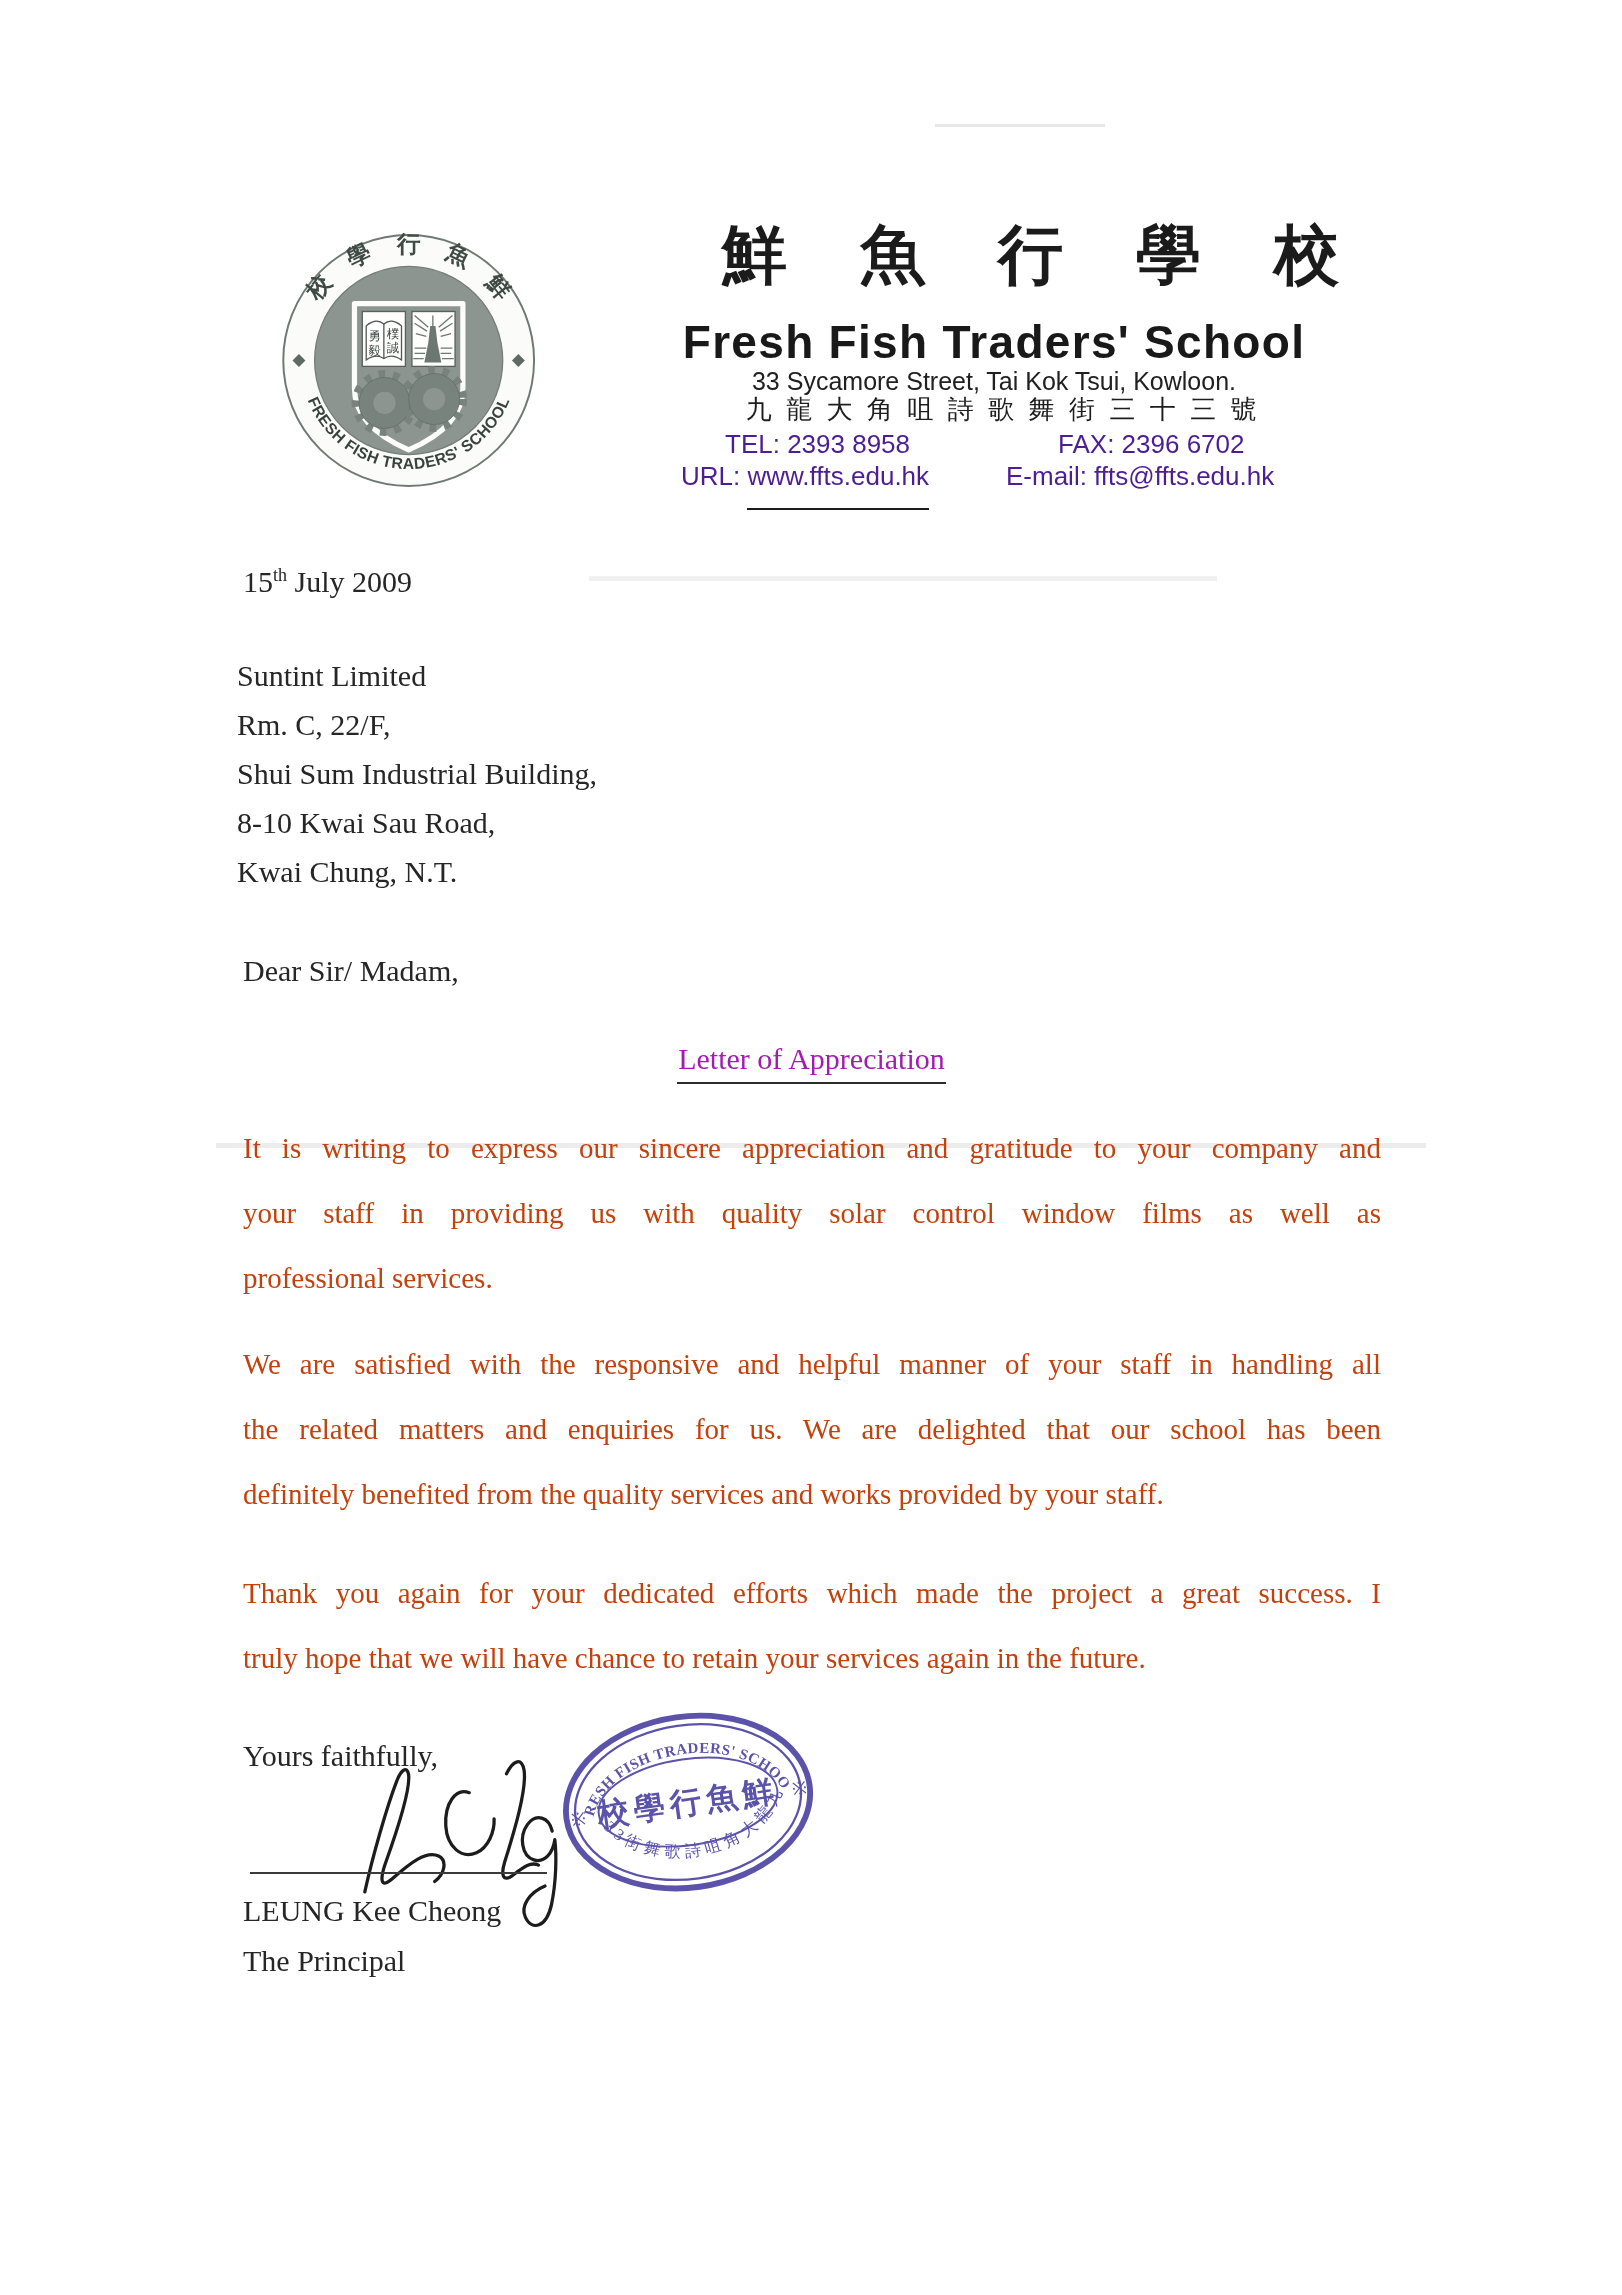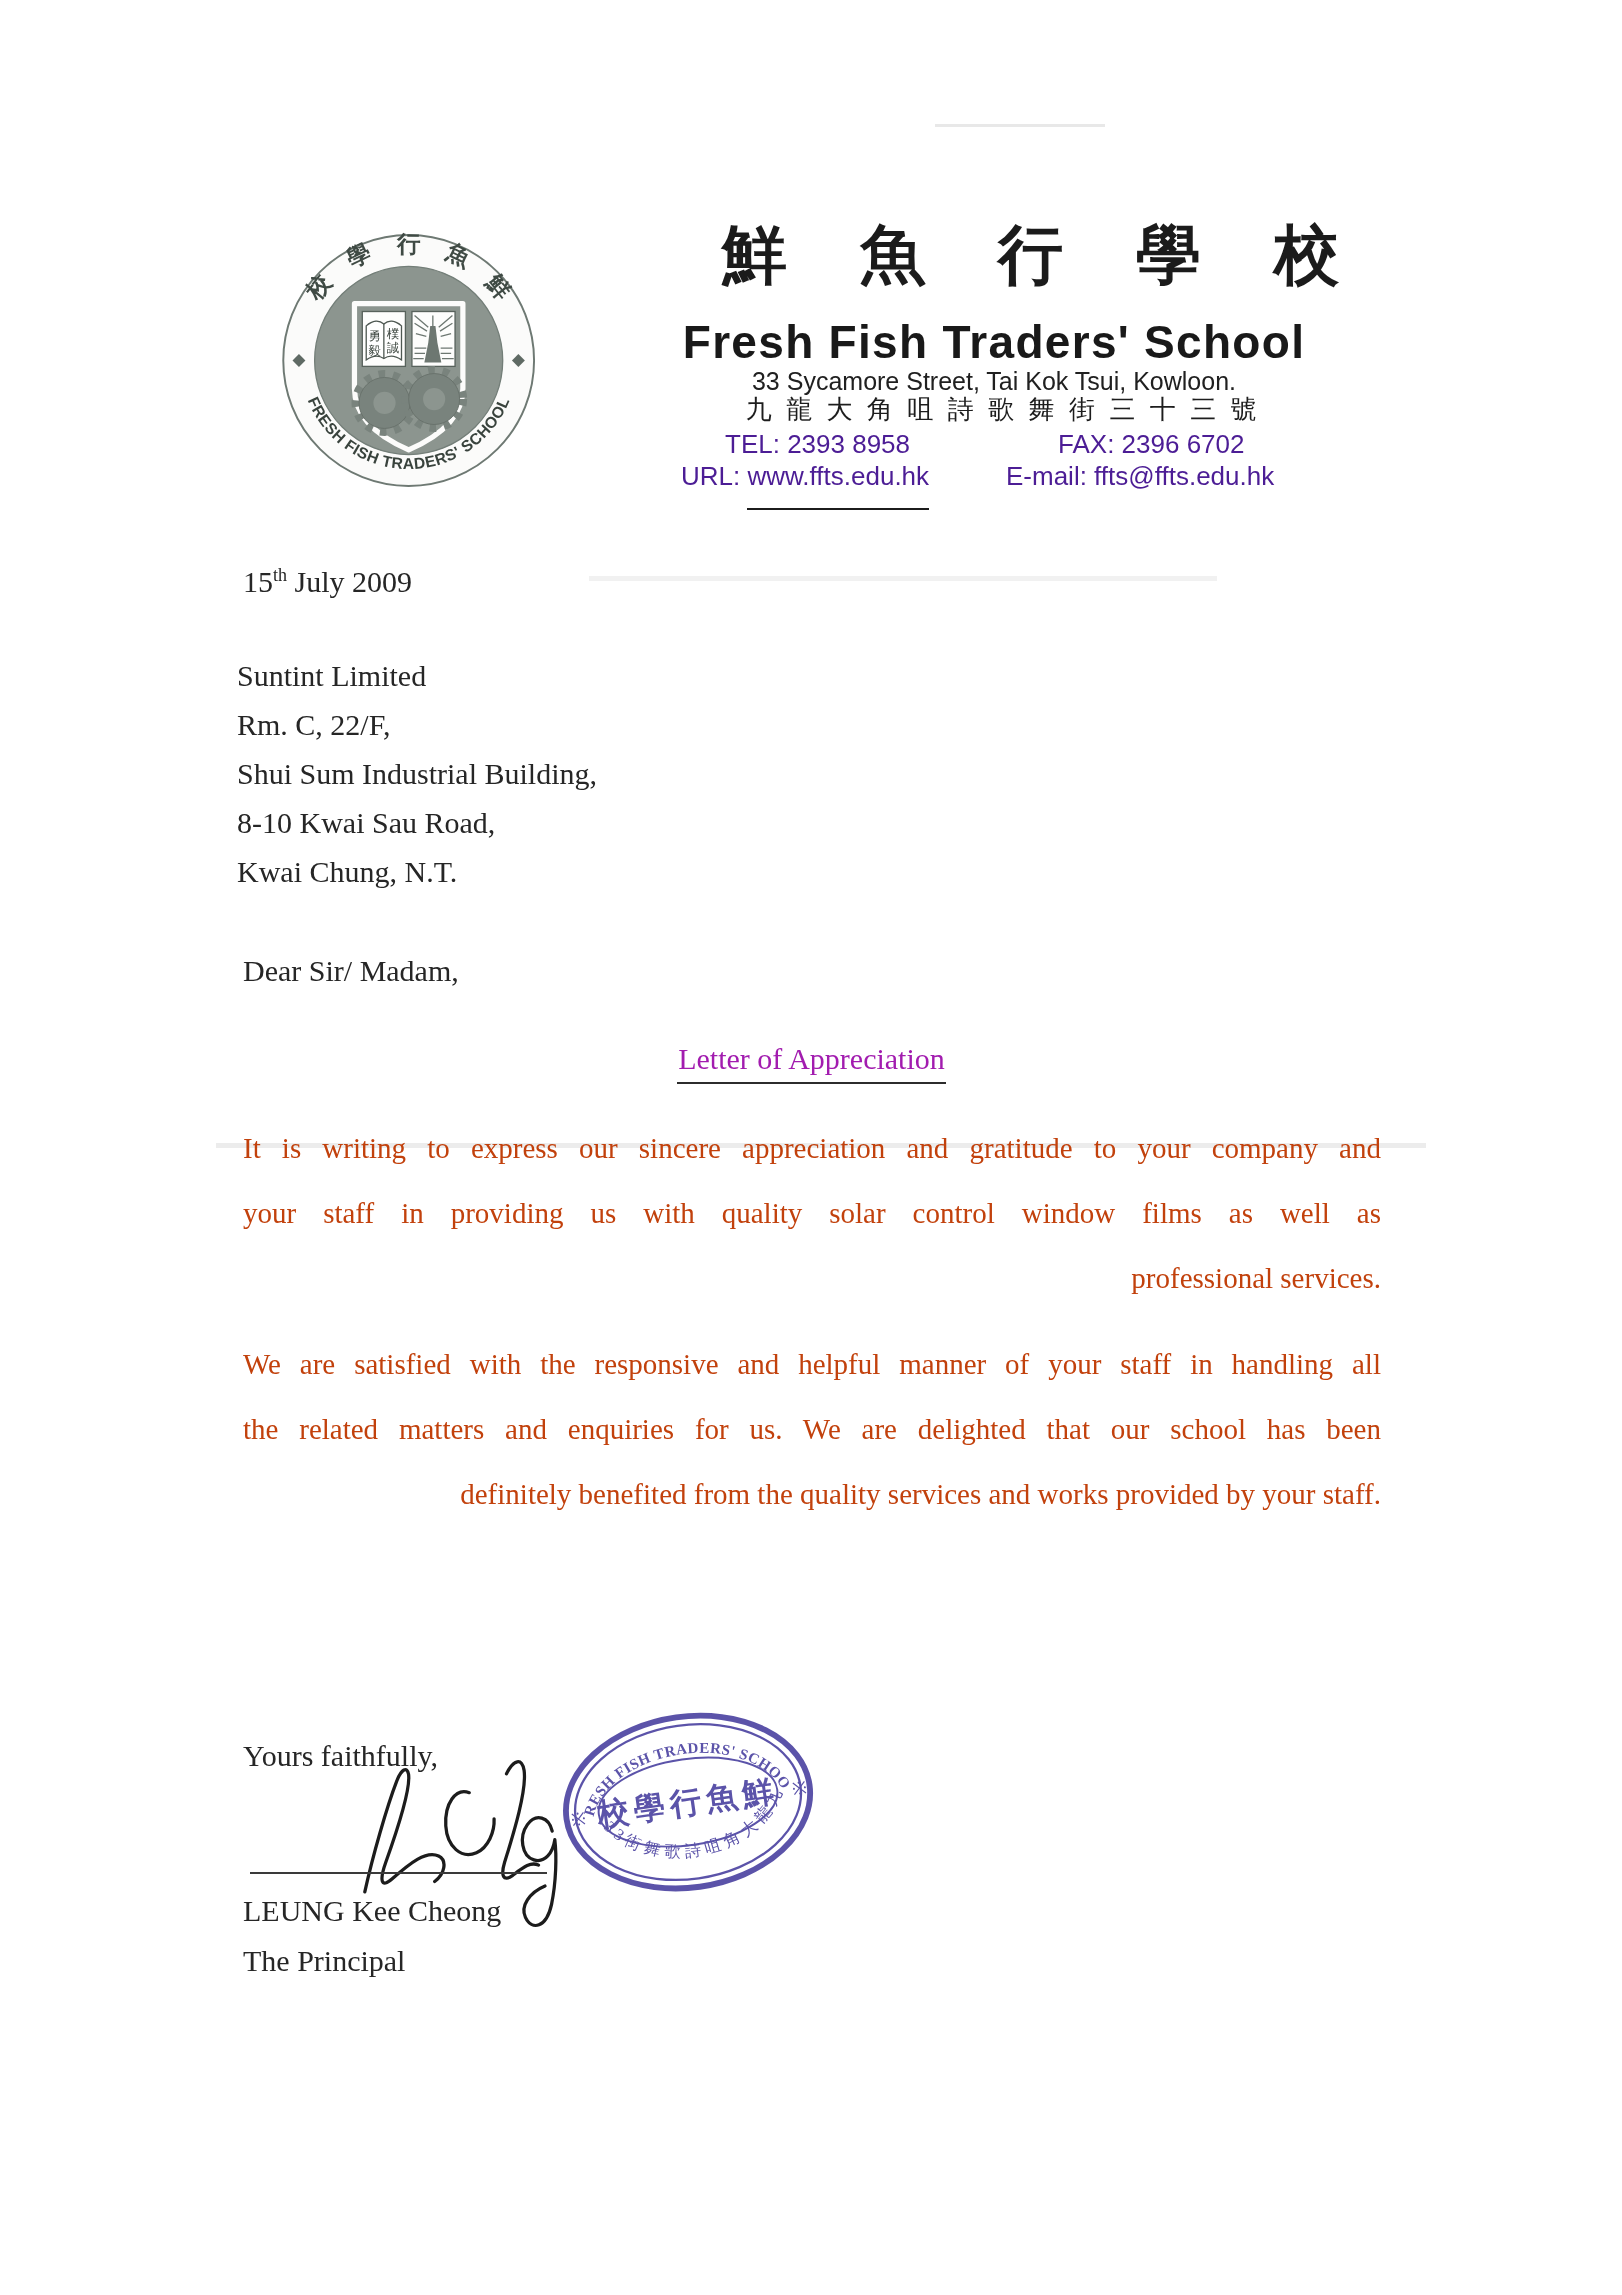--- a/index.html
+++ b/index.html
@@ -18,21 +18,21 @@
   #addr-zh{top:395px;font-size:26px;letter-spacing:14.4px;padding-left:14.4px;color:#1d1d1d;line-height:1.15;}
   .contact{font-size:26px;color:#4c1d95;line-height:1.1;}
   .u{border-bottom:2.6px solid #1c1c1c;padding-bottom:17px;}
   
   .bodytxt{font-size:30px;color:#262626;line-height:37px;white-space:nowrap;}
   #recipient div{line-height:49px;}
   #subject-wrap{left:0;width:1623px;top:1042px;text-align:center;font-size:30px;color:#a21caf;}
   #subject-wrap span{border-bottom:2px solid #2c2c2c;padding:0 1.3px 6.5px 1.3px;}
   .para{left:243px;width:1138px;font-size:29px;color:#c2410c;}
   .para .jline{height:65px;line-height:65px;text-align:justify;text-align-last:justify;white-space:normal;}
-  .para .jline-last{height:65px;line-height:65px;text-align:right;}
+  .para .jline-last{height:65px;line-height:65px;text-align:left;}
   sup{font-size:60%;vertical-align:super;}
   
   .streak{background:rgba(150,150,150,0.22);}
   
   #sig-underline{left:250px;top:1872px;width:297px;height:2px;background:#3a3a3a;}
 </style>
 </head>
 <body>
 
 <div id="page">
@@ -121,20 +121,24 @@
     <div class="jline">your staff in providing us with quality solar control window films as well as</div>
     <div class="jline-last">professional services.</div>
   </div>
 
   <div class="abs para" style="top:1332px;">
     <div class="jline">We are satisfied with the responsive and helpful manner of your staff in handling all</div>
     <div class="jline">the related matters and enquiries for us. We are delighted that our school has been</div>
     <div class="jline-last">definitely benefited from the quality services and works provided by your staff.</div>
   </div>
 
+  <div class="abs para" style="top:1561px;">
+    <div class="jline">Thank you again for your dedicated efforts which made the project a great success. I</div>
+    <div class="jline-last">truly hope that we will have chance to retain your services again in the future.</div>
+  </div>
 
   <div class="abs bodytxt" style="left:243px;top:1737px;">Yours faithfully,</div>
 
   <svg class="abs" style="left:340px;top:1759px;" width="222" height="177" viewBox="520 2690 340 270">
     <g fill="none" stroke="#1c1c1c" stroke-width="5" stroke-linecap="round" stroke-linejoin="round">
       <path d="M 558 2893 C 570 2838 592 2762 607 2723 C 614 2705 623 2700 625 2713 C 628 2734 610 2792 590 2848 C 580 2876 583 2888 600 2873 C 627 2849 652 2829 671 2838 C 685 2845 680 2866 665 2877"></path>
       <path d="M 718 2741 C 697 2733 680 2758 682 2792 C 684 2824 706 2843 729 2833 C 747 2825 757 2801 756 2781"></path>
       <path d="M 775 2712 C 786 2690 799 2687 802 2707 C 806 2737 787 2800 772 2848 C 766 2868 770 2878 784 2868 C 800 2856 812 2846 824 2852"></path>
       <path d="M 845 2800 C 840 2778 820 2772 807 2790 C 794 2808 798 2838 817 2844 C 834 2849 846 2833 849 2813 C 852 2838 851 2878 844 2912 C 836 2948 814 2953 804 2932 C 796 2915 810 2894 834 2884"></path>
     </g>

